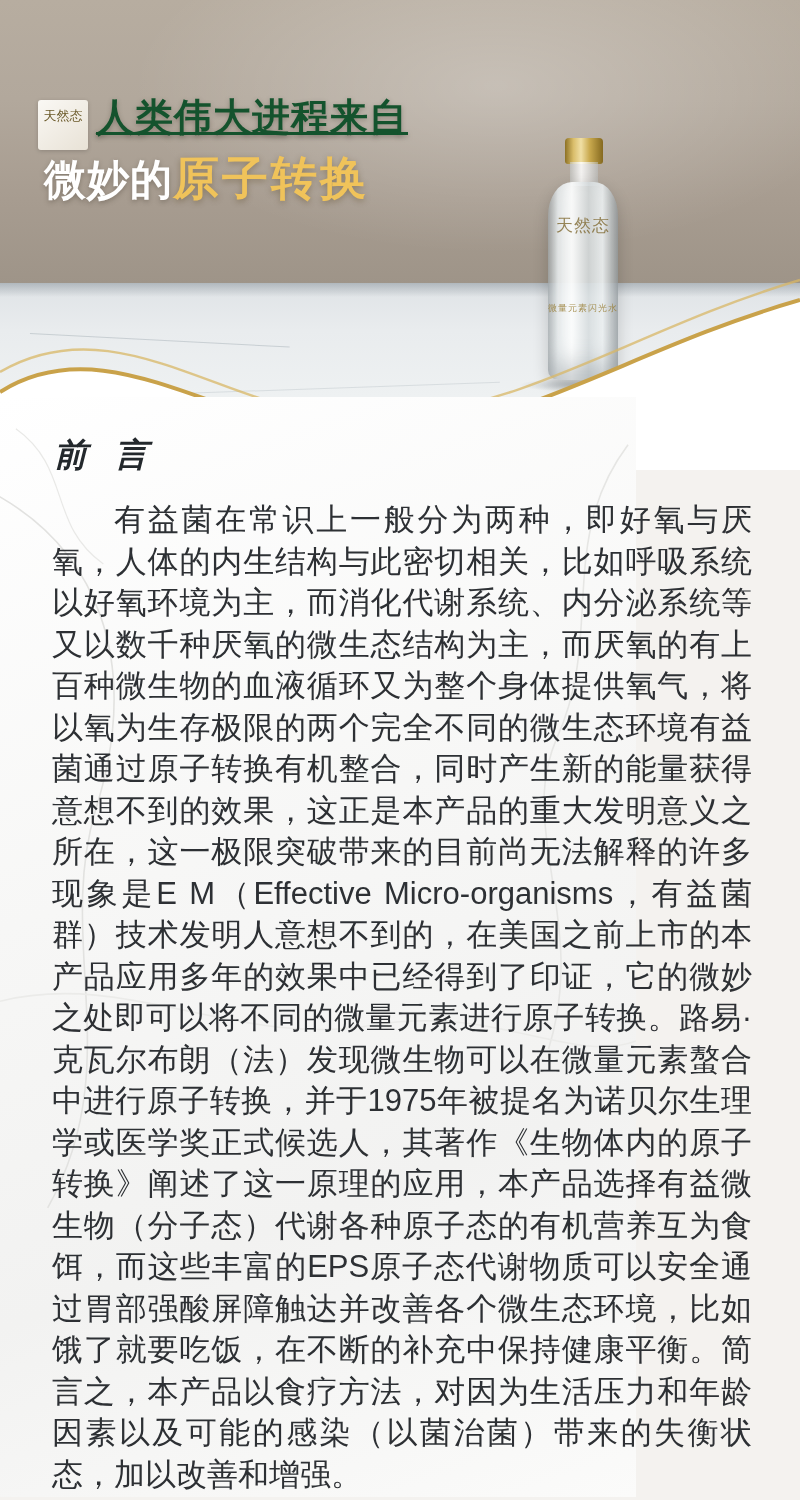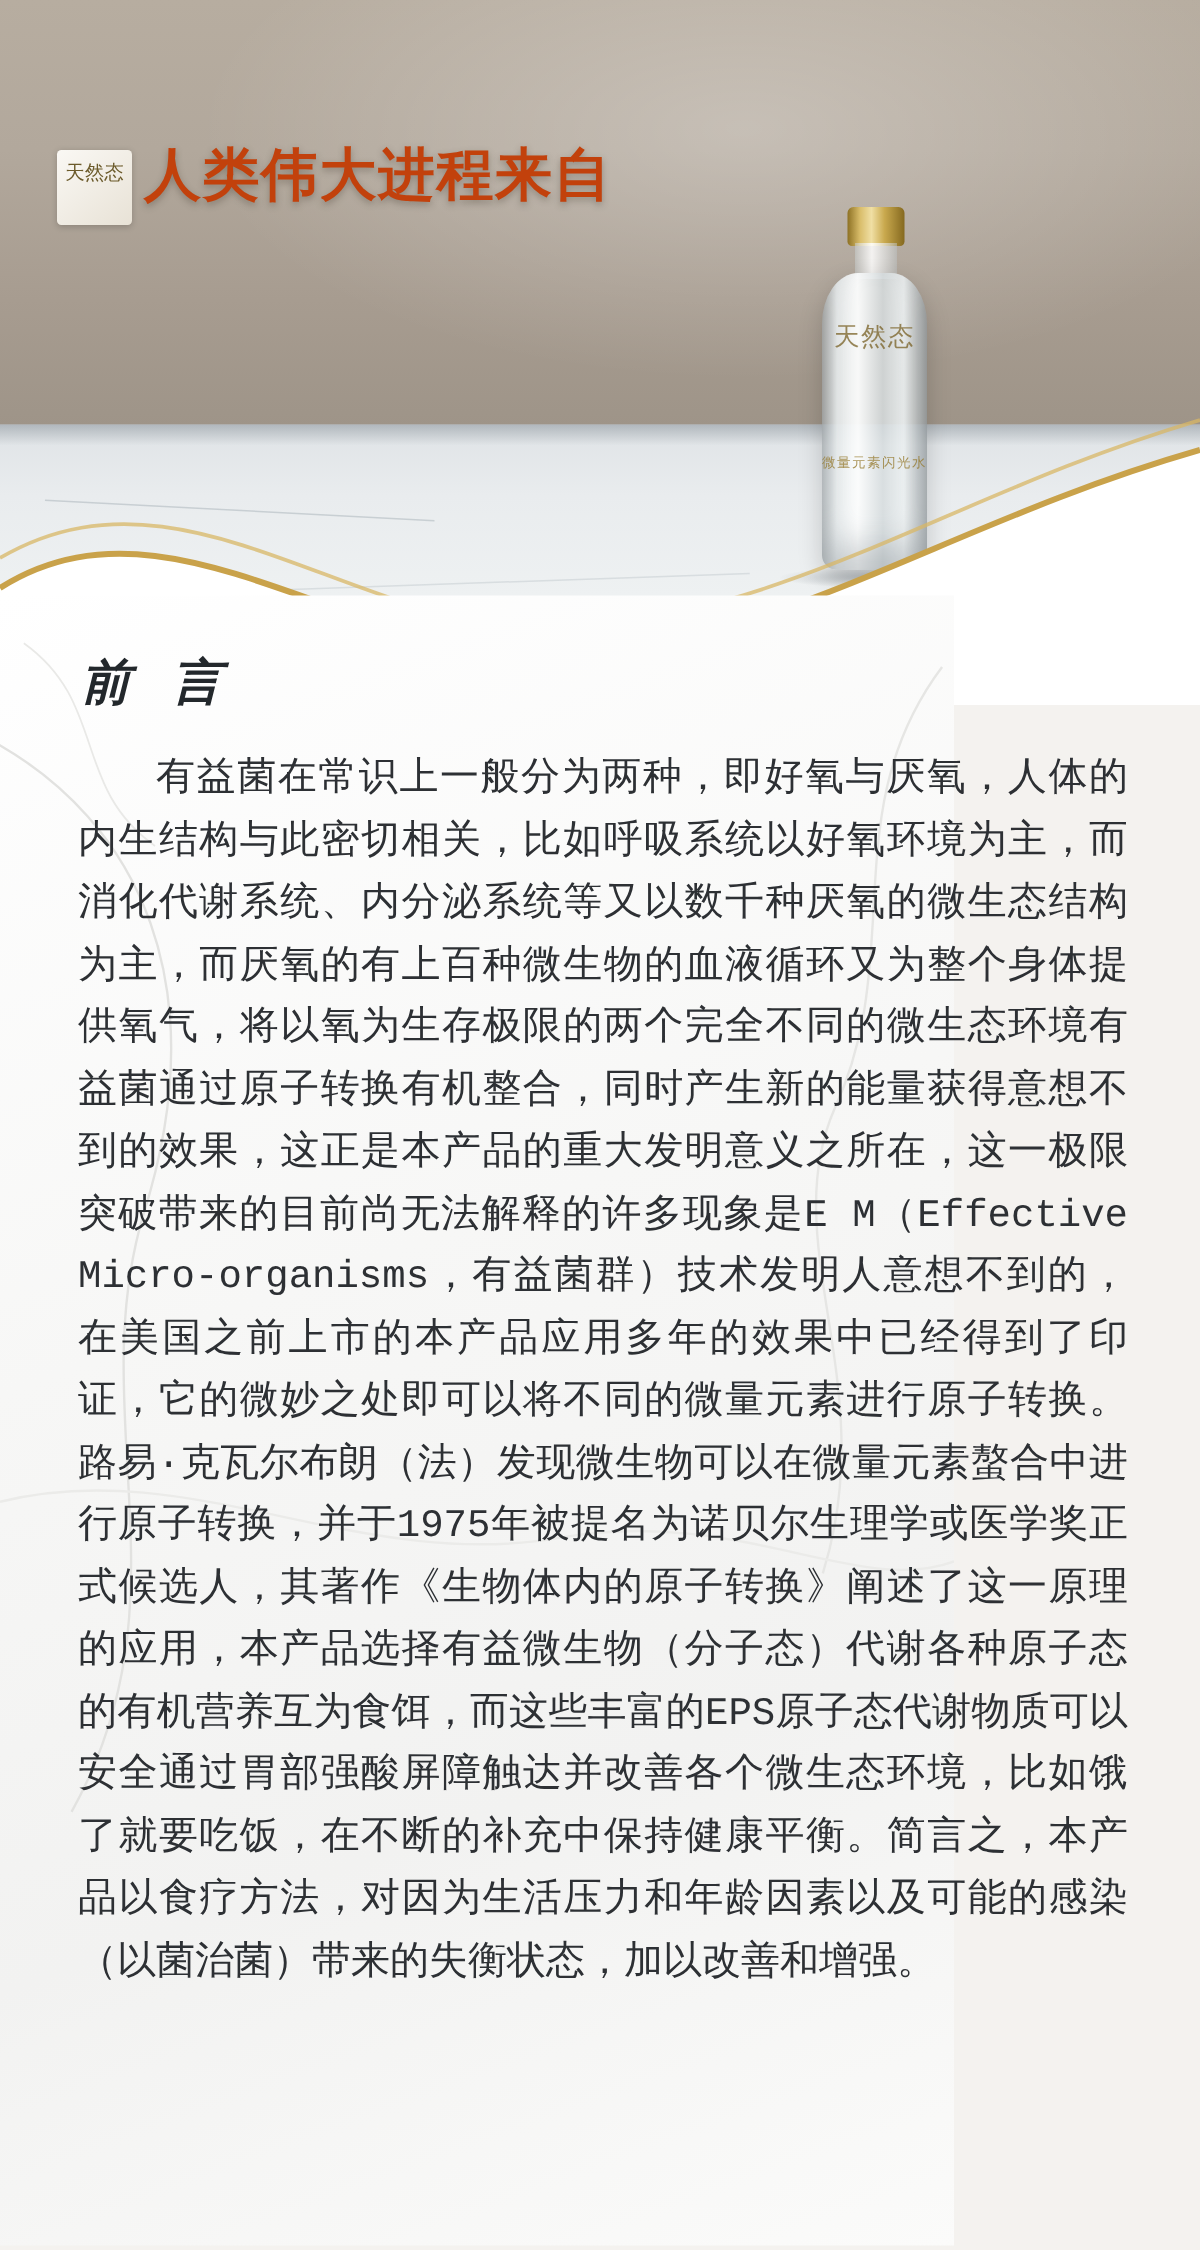--- a/index.html
+++ b/index.html
@@ -156,24 +156,25 @@
     text-align: center;
     padding-top: 9px;
     box-sizing: border-box;
     letter-spacing: 0px;
   }
   .title-line1 {
     margin: 0 0 0 58px;
     font-size: 38px;
     line-height: 50px;
     font-weight: bold;
-    color: #c2410c;
+    color: #14532d;
     letter-spacing: 1px;
     text-shadow: 0 2px 5px rgba(60,52,40,0.35);
     white-space: nowrap;
+    text-decoration: underline;
   }
   .title-line2 {
     margin: 10px 0 0 6px;
     font-size: 42px;
     line-height: 52px;
     font-weight: bold;
     letter-spacing: 1px;
     white-space: nowrap;
     color: #ffffff;
     text-shadow: 0 2px 5px rgba(60,52,40,0.35);
@@ -213,28 +214,28 @@
     color: #23282c;
     font-family: "DejaVu Serif", "Liberation Serif", serif;
     z-index: 3;
   }
 
   .body-text {
     position: absolute;
     left: 52px;
     top: 102px;
     width: 700px;
-    font-size: 26px;
+    font-size: 31px;
     line-height: 41.5px;
     color: #2d3034;
     text-align: justify;
     text-justify: inter-ideograph;
     text-indent: 2em;
     z-index: 3;
-    font-family: Liberation Mono, monospace;
+    font-family: Liberation Sans, sans-serif;
   }
 </style>
 </head>
 <body>
 
 <div class="page">
 
   <div class="hero">
     <div class="hero-bg-upper"></div>
     <div class="hero-bg-lower">
@@ -248,20 +249,23 @@
       <div class="bottle-cap"></div>
       <div class="bottle-neck"></div>
       <div class="bottle-body"></div>
       <div class="bottle-logo">天然态</div>
       <div class="bottle-sub">微量元素闪光水</div>
     </div>
 
     <div class="hero-title">
       <div class="brand-badge">天然态</div>
       <div class="title-line1">人类伟大进程来自</div>
+      <div class="title-line2">
+        <span>微妙的</span><span class="title-accent">原子转换</span>
+      </div>
     </div>
 
     <svg class="hero-curve" viewBox="0 0 800 210" preserveAspectRatio="none">
       <path d="M0,132 C120,56 250,196 400,176 C540,158 640,86 800,40 L800,210 L0,210 Z" fill="#ffffff"></path>
       <path d="M0,132 C120,56 250,196 400,176 C540,158 640,86 800,40" fill="none" stroke="#c9a24a" stroke-width="4"></path>
       <path d="M0,112 C130,36 250,178 400,158 C545,139 645,66 800,20" fill="none" stroke="#d8b765" stroke-width="2.5" opacity="0.75"></path>
     </svg>
   </div>
 
   <div class="content">

